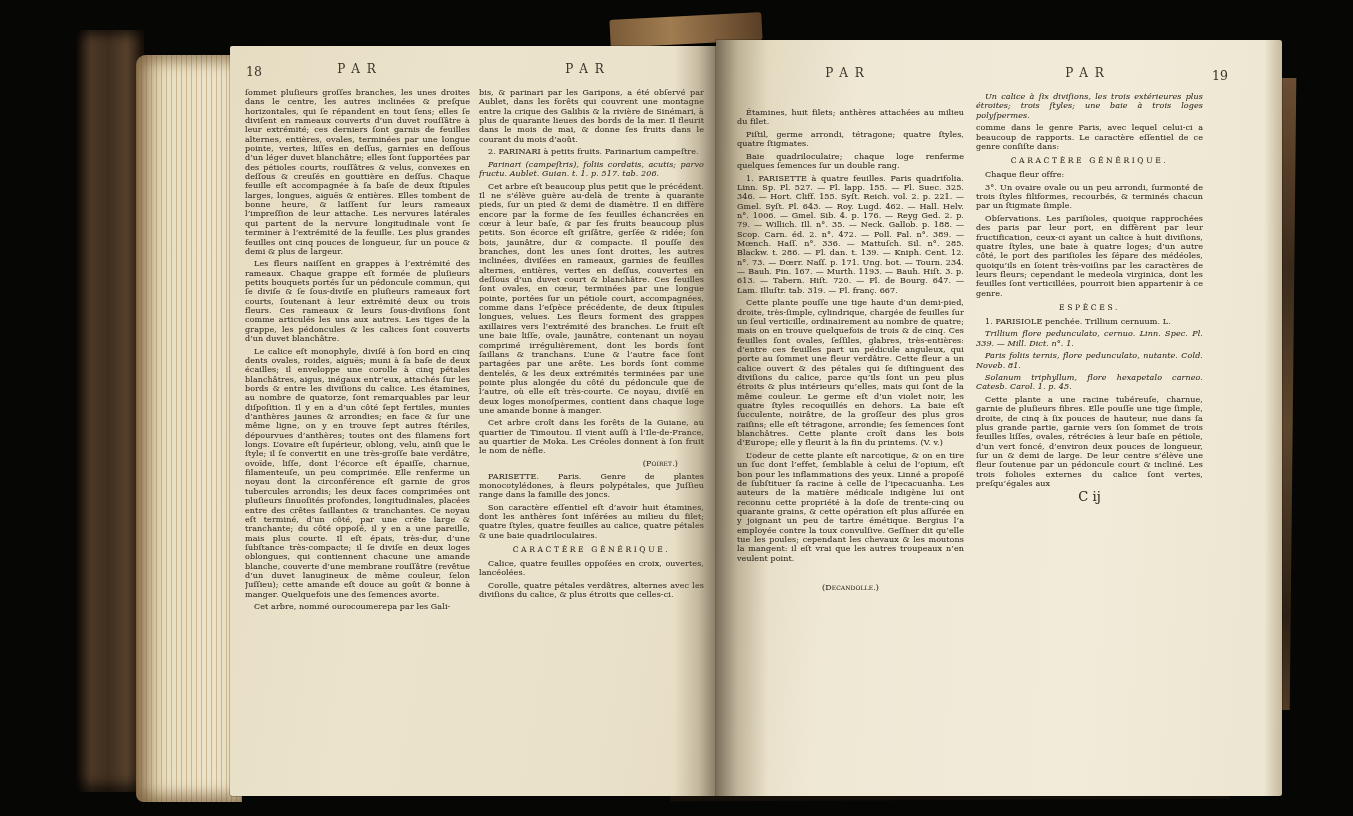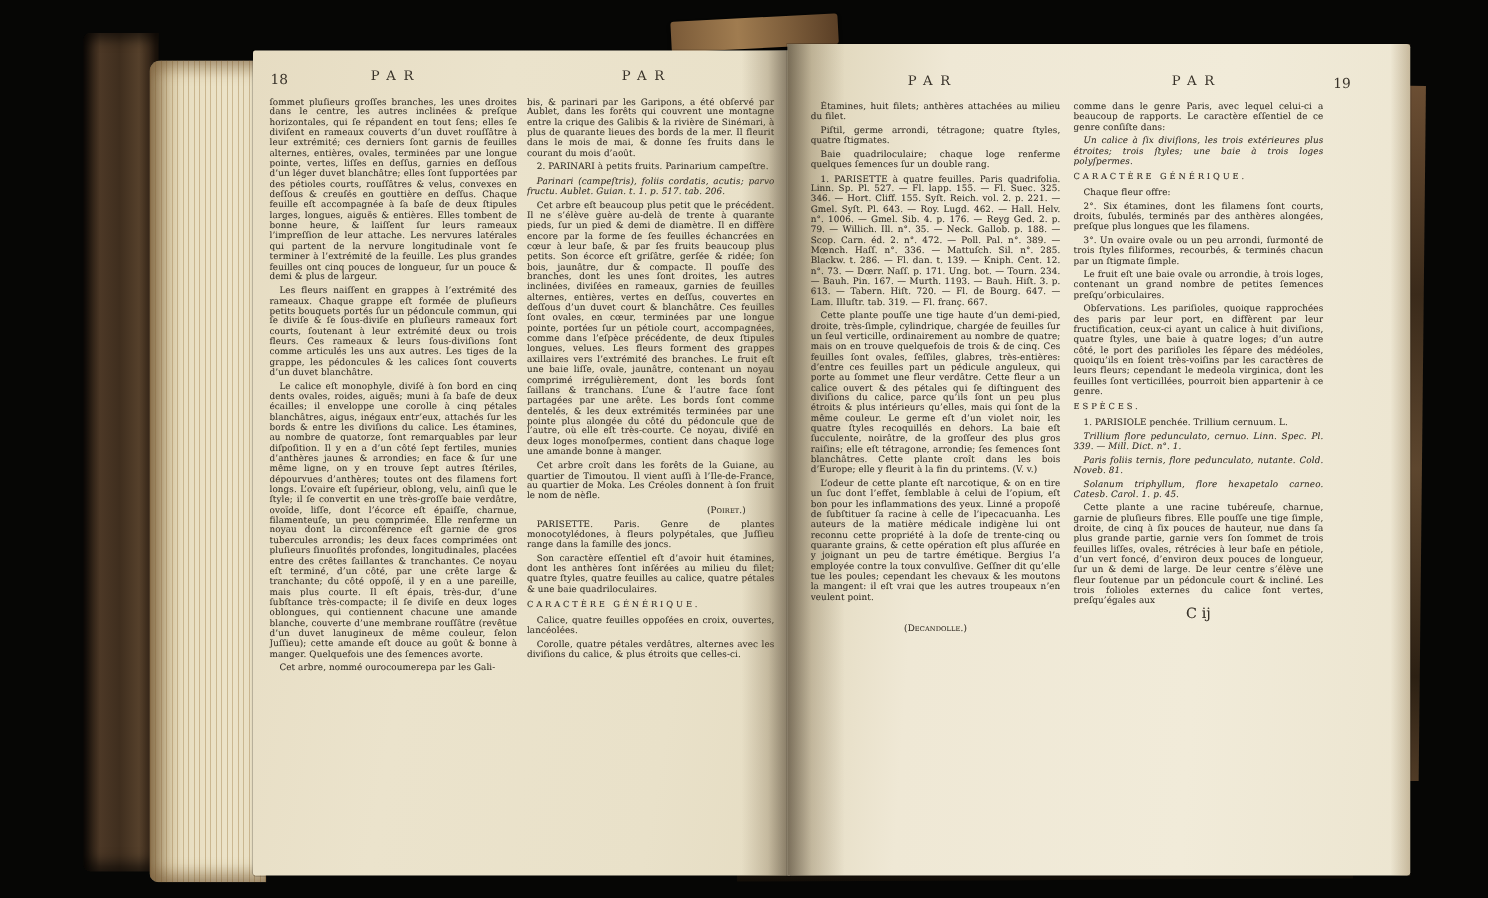--- a/index.html
+++ b/index.html
@@ -79,21 +79,21 @@
   }
   .runhead{
     position:absolute;font-size:12px;letter-spacing:7px;color:#39332a;
     text-align:center;font-weight:normal;
   }
   .pagenum{position:absolute;font-size:12.5px;color:#39332a;}
   .par{margin:0 0 3.2px 0;text-indent:9px;}
   .par.noindent{text-indent:0;}
   .par.italic{font-style:italic;}
   .par.heading{
-    text-indent:0;text-transform:uppercase;
+    text-indent:0;text-align:center;text-transform:uppercase;
     letter-spacing:2.6px;font-size:7.6px;margin:5px 0 4.5px 0;
   }
   .par.attrib{text-indent:0;text-align:right;padding-right:26px;font-variant:small-caps;}
   .par.center{text-indent:0;text-align:center;font-variant:small-caps;margin:20px 0;}
   .par.sig{text-indent:0;text-align:center;margin-top:1px;font-size:13px;}
 </style>
 </head>
 <body>
 
 <div class="book">
@@ -125,37 +125,35 @@
         <p class="par heading">Caractère générique.</p>
         <p class="par body">Calice, quatre feuilles oppoſées en croix, ouvertes, lancéolées.</p>
         <p class="par body">Corolle, quatre pétales verdâtres, alternes avec les diviſions du calice, &amp; plus étroits que celles-ci.</p>
       </div>
   </div>
 
   <div class="page right-page">
     <div class="runhead" style="left:42px;top:26px;width:180px;">PAR</div>
     <div class="runhead" style="left:282px;top:26px;width:180px;">PAR</div>
     <div class="pagenum" style="left:496px;top:28px;">19</div>
-    <div class="col" style="left:21px;top:52px;width:227px;height:650px;">
+    <div class="col" style="left:21px;top:68px;width:227px;height:650px;">
         <p class="par body">Étamines, huit filets; anthères attachées au milieu du filet.</p>
         <p class="par body">Piſtil, germe arrondi, tétragone; quatre ſtyles, quatre ſtigmates.</p>
         <p class="par body">Baie quadriloculaire; chaque loge renferme quelques ſemences ſur un double rang.</p>
         <p class="par body">1. PARISETTE à quatre feuilles. Paris quadrifolia. Linn. Sp. Pl. 527. — Fl. lapp. 155. — Fl. Suec. 325. 346. — Hort. Cliff. 155. Syſt. Reich. vol. 2. p. 221. — Gmel. Syſt. Pl. 643. — Roy. Lugd. 462. — Hall. Helv. n°. 1006. — Gmel. Sib. 4. p. 176. — Reyg Ged. 2. p. 79. — Willich. Ill. n°. 35. — Neck. Gallob. p. 188. — Scop. Carn. éd. 2. n°. 472. — Poll. Pal. n°. 389. — Mœnch. Haſſ. n°. 336. — Mattuſch. Sil. n°. 285. Blackw. t. 286. — Fl. dan. t. 139. — Kniph. Cent. 12. n°. 73. — Dœrr. Naſſ. p. 171. Ung. bot. — Tourn. 234. — Bauh. Pin. 167. — Murth. 1193. — Bauh. Hiſt. 3. p. 613. — Tabern. Hiſt. 720. — Fl. de Bourg. 647. — Lam. Illuſtr. tab. 319. — Fl. franç. 667.</p>
         <p class="par body">Cette plante pouſſe une tige haute d’un demi-pied, droite, très-ſimple, cylindrique, chargée de feuilles ſur un ſeul verticille, ordinairement au nombre de quatre; mais on en trouve quelquefois de trois &amp; de cinq. Ces feuilles ſont ovales, ſeſſiles, glabres, très-entières: d’entre ces feuilles part un pédicule anguleux, qui porte au ſommet une fleur verdâtre. Cette fleur a un calice ouvert &amp; des pétales qui ſe diſtinguent des diviſions du calice, parce qu’ils ſont un peu plus étroits &amp; plus intérieurs qu’elles, mais qui ſont de la même couleur. Le germe eſt d’un violet noir, les quatre ſtyles recoquillés en dehors. La baie eſt ſucculente, noirâtre, de la groſſeur des plus gros raiſins; elle eſt tétragone, arrondie; ſes ſemences ſont blanchâtres. Cette plante croît dans les bois d’Europe; elle y fleurit à la fin du printems. (V. v.)</p>
         <p class="par body">L’odeur de cette plante eſt narcotique, &amp; on en tire un ſuc dont l’effet, ſemblable à celui de l’opium, eſt bon pour les inflammations des yeux. Linné a propoſé de ſubſtituer ſa racine à celle de l’ipecacuanha. Les auteurs de la matière médicale indigène lui ont reconnu cette propriété à la doſe de trente-cinq ou quarante grains, &amp; cette opération eſt plus aſſurée en y joignant un peu de tartre émétique. Bergius l’a employée contre la toux convulſive. Geſſner dit qu’elle tue les poules; cependant les chevaux &amp; les moutons la mangent: il eſt vrai que les autres troupeaux n’en veulent point.</p>
         <p class="par center">(Decandolle.)</p>
       </div>
     <div class="col" style="left:260px;top:52px;width:227px;height:658px;">
+        <p class="par italic">Un calice à ſix diviſions, les trois extérieures plus étroites; trois ſtyles; une baie à trois loges polyſpermes.</p>
         <p class="par noindent">comme dans le genre Paris, avec lequel celui-ci a beaucoup de rapports. Le caractère eſſentiel de ce genre conſiſte dans:</p>
-        <p class="par italic">Un calice à ſix diviſions, les trois extérieures plus étroites; trois ſtyles; une baie à trois loges polyſpermes.</p>
         <p class="par heading">Caractère générique.</p>
         <p class="par body">Chaque fleur offre:</p>
-        <p class="par body">2°. Six étamines, dont les filamens ſont courts, droits, ſubulés, terminés par des anthères alongées, preſque plus longues que les filamens.</p>
         <p class="par body">3°. Un ovaire ovale ou un peu arrondi, ſurmonté de trois ſtyles filiformes, recourbés, &amp; terminés chacun par un ſtigmate ſimple.</p>
-        <p class="par body">Le fruit eſt une baie ovale ou arrondie, à trois loges, contenant un grand nombre de petites ſemences preſqu’orbiculaires.</p>
         <p class="par body">Obſervations. Les pariſioles, quoique rapprochées des paris par leur port, en diffèrent par leur fructification, ceux-ci ayant un calice à huit diviſions, quatre ſtyles, une baie à quatre loges; d’un autre côté, le port des pariſioles les ſépare des médéoles, quoiqu’ils en ſoient très-voiſins par les caractères de leurs fleurs; cependant le medeola virginica, dont les feuilles ſont verticillées, pourroit bien appartenir à ce genre.</p>
         <p class="par heading">Espèces.</p>
         <p class="par body">1. PARISIOLE penchée. Trillium cernuum. L.</p>
         <p class="par italic">Trillium flore pedunculato, cernuo. Linn. Spec. Pl. 339. — Mill. Dict. n°. 1.</p>
         <p class="par italic">Paris foliis ternis, flore pedunculato, nutante. Cold. Noveb. 81.</p>
         <p class="par italic">Solanum triphyllum, flore hexapetalo carneo. Catesb. Carol. 1. p. 45.</p>
         <p class="par body">Cette plante a une racine tubéreuſe, charnue, garnie de pluſieurs fibres. Elle pouſſe une tige ſimple, droite, de cinq à ſix pouces de hauteur, nue dans ſa plus grande partie, garnie vers ſon ſommet de trois feuilles liſſes, ovales, rétrécies à leur baſe en pétiole, d’un vert foncé, d’environ deux pouces de longueur, ſur un &amp; demi de large. De leur centre s’élève une fleur ſoutenue par un pédoncule court &amp; incliné. Les trois folioles externes du calice ſont vertes, preſqu’égales aux</p>
         <p class="par sig">C ij</p>
       </div>
   </div>

